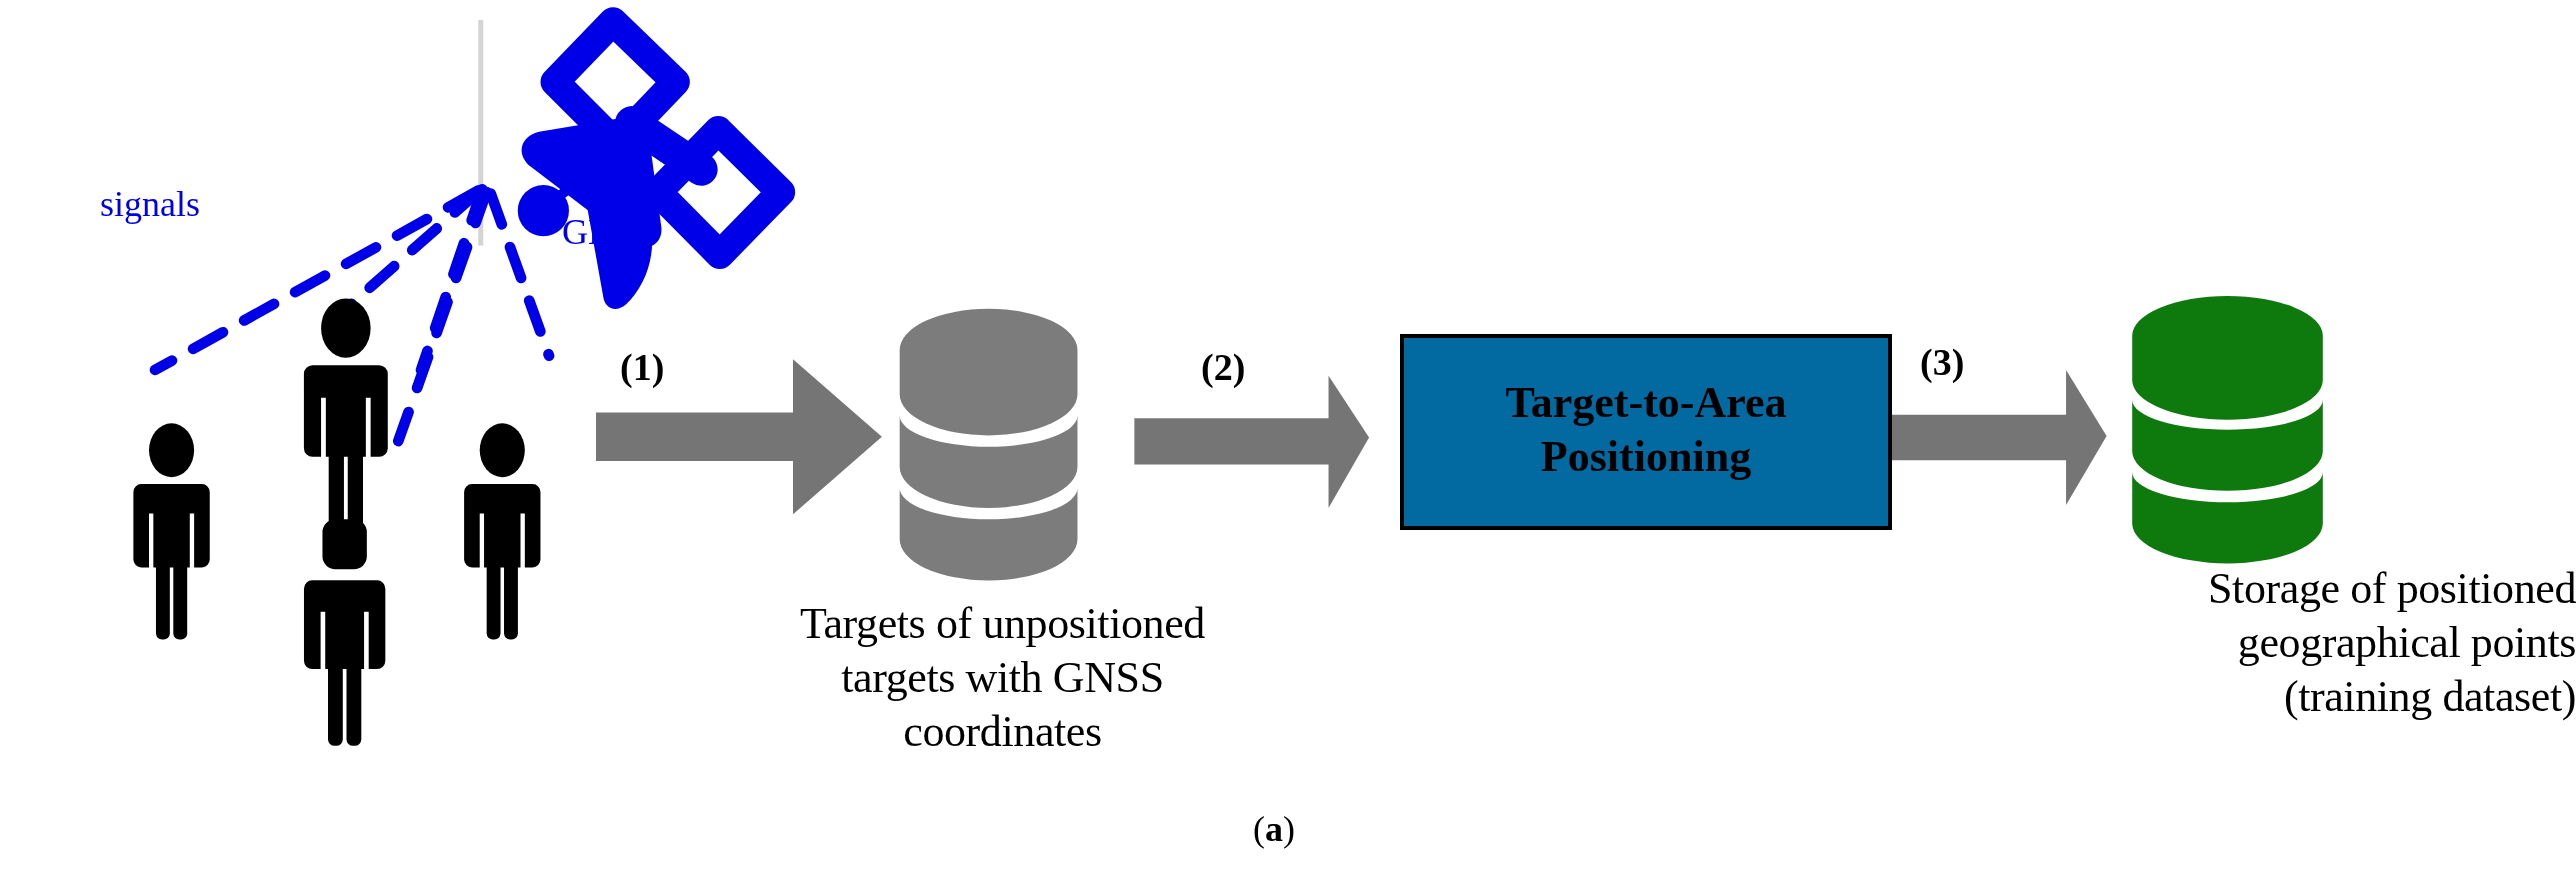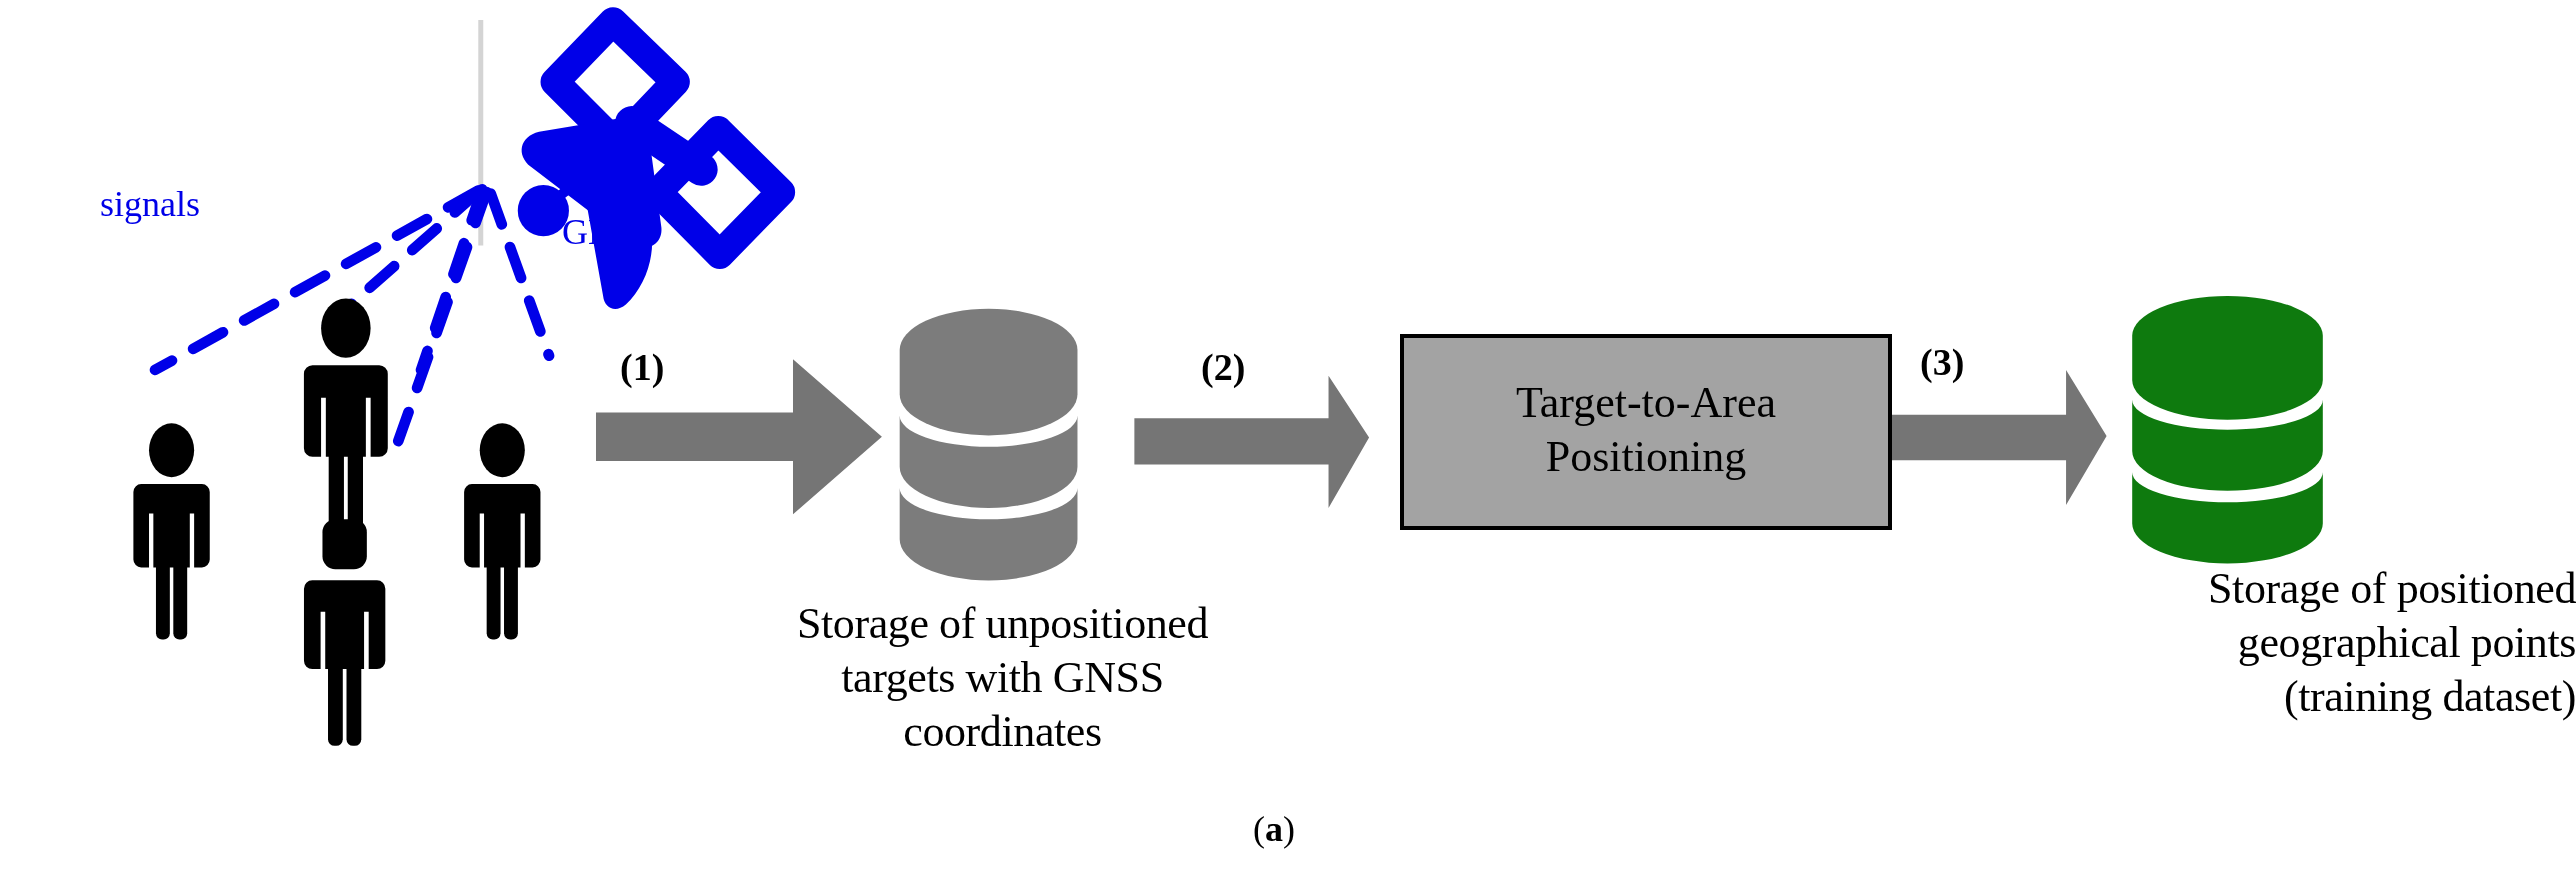--- a/index.html
+++ b/index.html
@@ -63,22 +63,23 @@
     font-size: 36px;
     line-height: 1.0;
     white-space: nowrap;
   }
   .fig-letter b { font-weight: bold; }
 
   
   .server-box {
     position: absolute;
     box-sizing: border-box;
-    background: #a3a3a3;
+    background: #0369a1;
     border: 4.3px solid #000000;
+    font-weight: bold;
   }
 
   
   svg.layer { position: absolute; left: 0; top: 0; overflow: visible; }
 </style>
 </head>
 <body>
 
 <div id="page">
 
@@ -215,21 +216,21 @@
 
   <div class="blue-label" style="left:562px; top:206px;margin-top:8px;">GNSS</div>
 
   <div class="step-label" style="left:620px; top:348px;">(1)</div>
 
   <div class="step-label" style="left:1201px; top:348px;">(2)</div>
 
   <div class="step-label" style="left:1920px; top:343px;">(3)</div>
 
 
-  <div class="caption" style="left:718px; top:597px; width:569px;">Storage of unpositioned
+  <div class="caption" style="left:718px; top:597px; width:569px;">Targets of unpositioned
 targets with GNSS
 coordinates</div>
 
 
   <div class="caption" style="left:2028px; top:562px; width:548px;text-align:right;">Storage of positioned
 geographical points
 (training dataset)</div>
 
   <div class="fig-letter" style="left:1253px; top:811px;">(<b>a</b>)</div>
 

